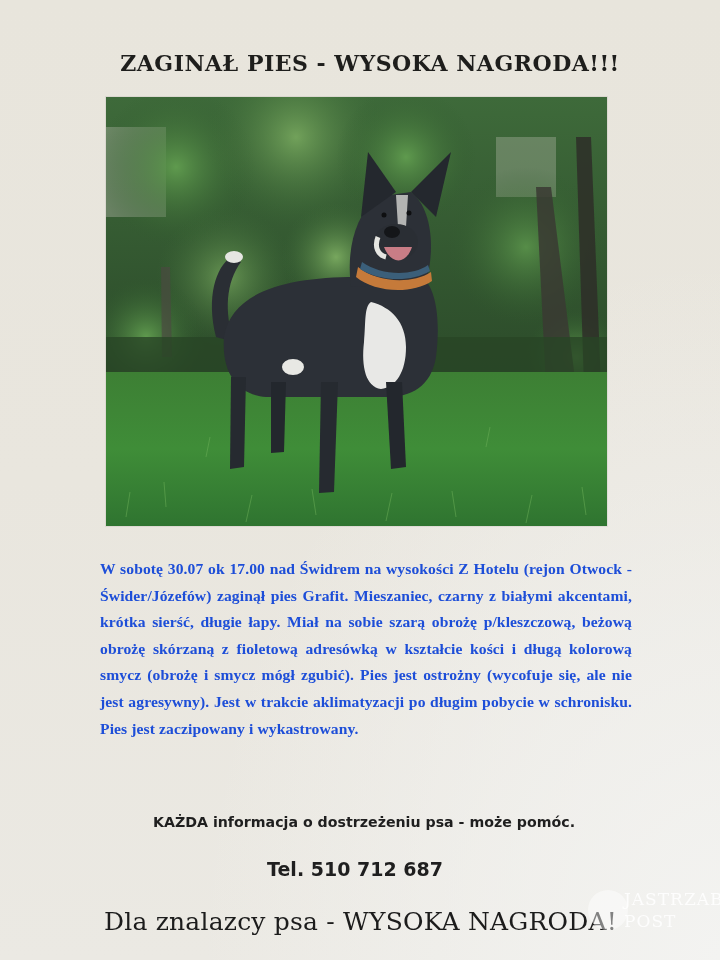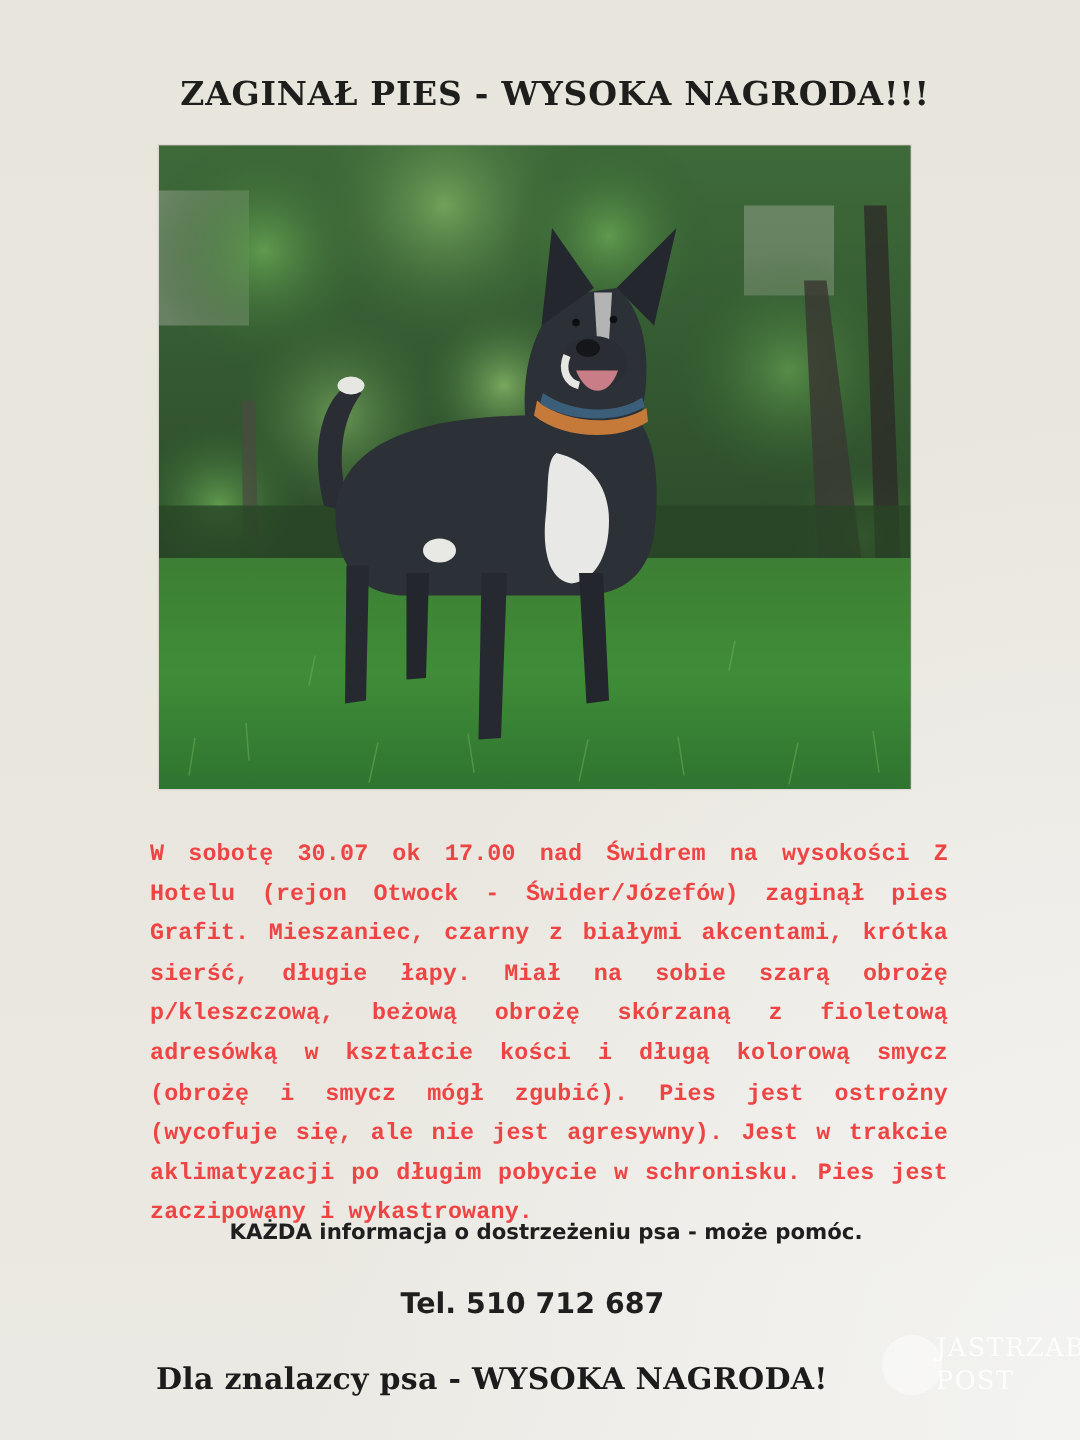--- a/index.html
+++ b/index.html
@@ -46,25 +46,25 @@
   .photo-frame svg {
     display: block;
     width: 100%;
     height: 100%;
   }
   .body-text {
     position: absolute;
     left: 100px;
     top: 556px;
     width: 532px;
-    font-family: Liberation Mono, monospace;
+    font-family: Liberation Serif, serif;
     font-weight: bold;
     font-size: 15.6px;
     line-height: 26.6px;
-    color: #ef4444;
+    color: #1d4ed8;
     text-align: justify;
     text-align-last: left;
     letter-spacing: 0.1px;
   }
   .info-line {
     position: absolute;
     left: 0;
     top: 814px;
     width: 728px;
     text-align: center;
@@ -82,22 +82,22 @@
     font-family: "DejaVu Sans", sans-serif;
     font-weight: bold;
     font-size: 19px;
     color: #1f1f1f;
   }
   .reward-line {
     position: absolute;
     left: 104px;
     top: 907px;
     font-family: "DejaVu Serif", serif;
-    font-weight: bold;
-    font-size: 20px;
+    font-weight: normal;
+    font-size: 25px;
     color: #1c1c1c;
     letter-spacing: 0.2px;
     white-space: nowrap;
   }
   .watermark {
     position: absolute;
     left: 588px;
     top: 886px;
     width: 130px;
     height: 56px;

